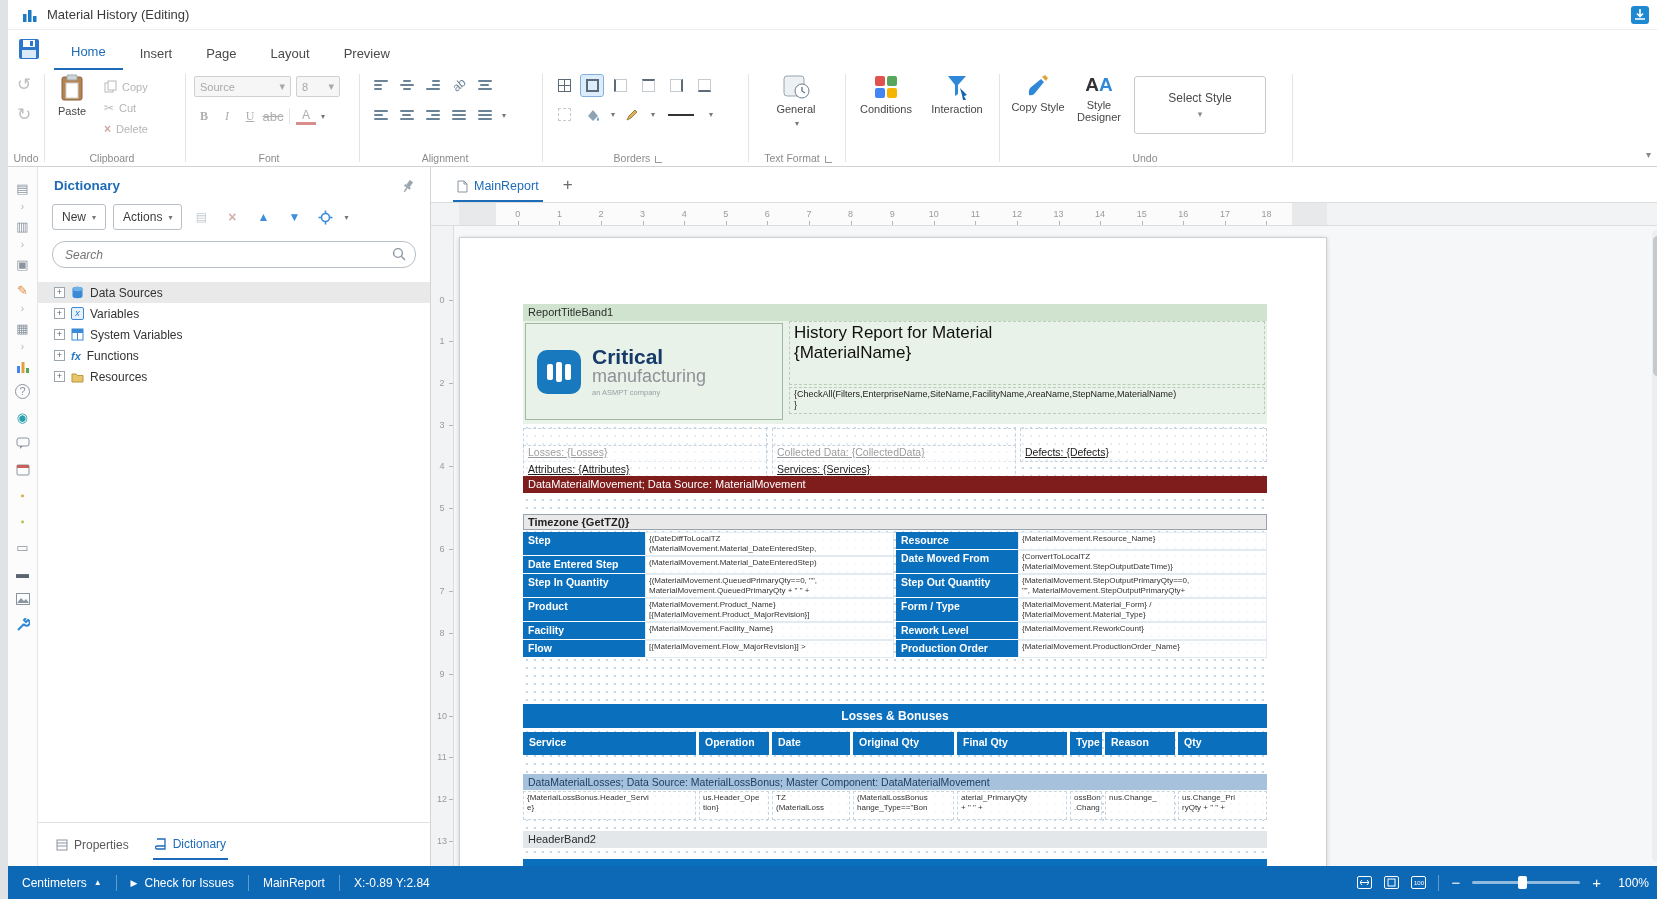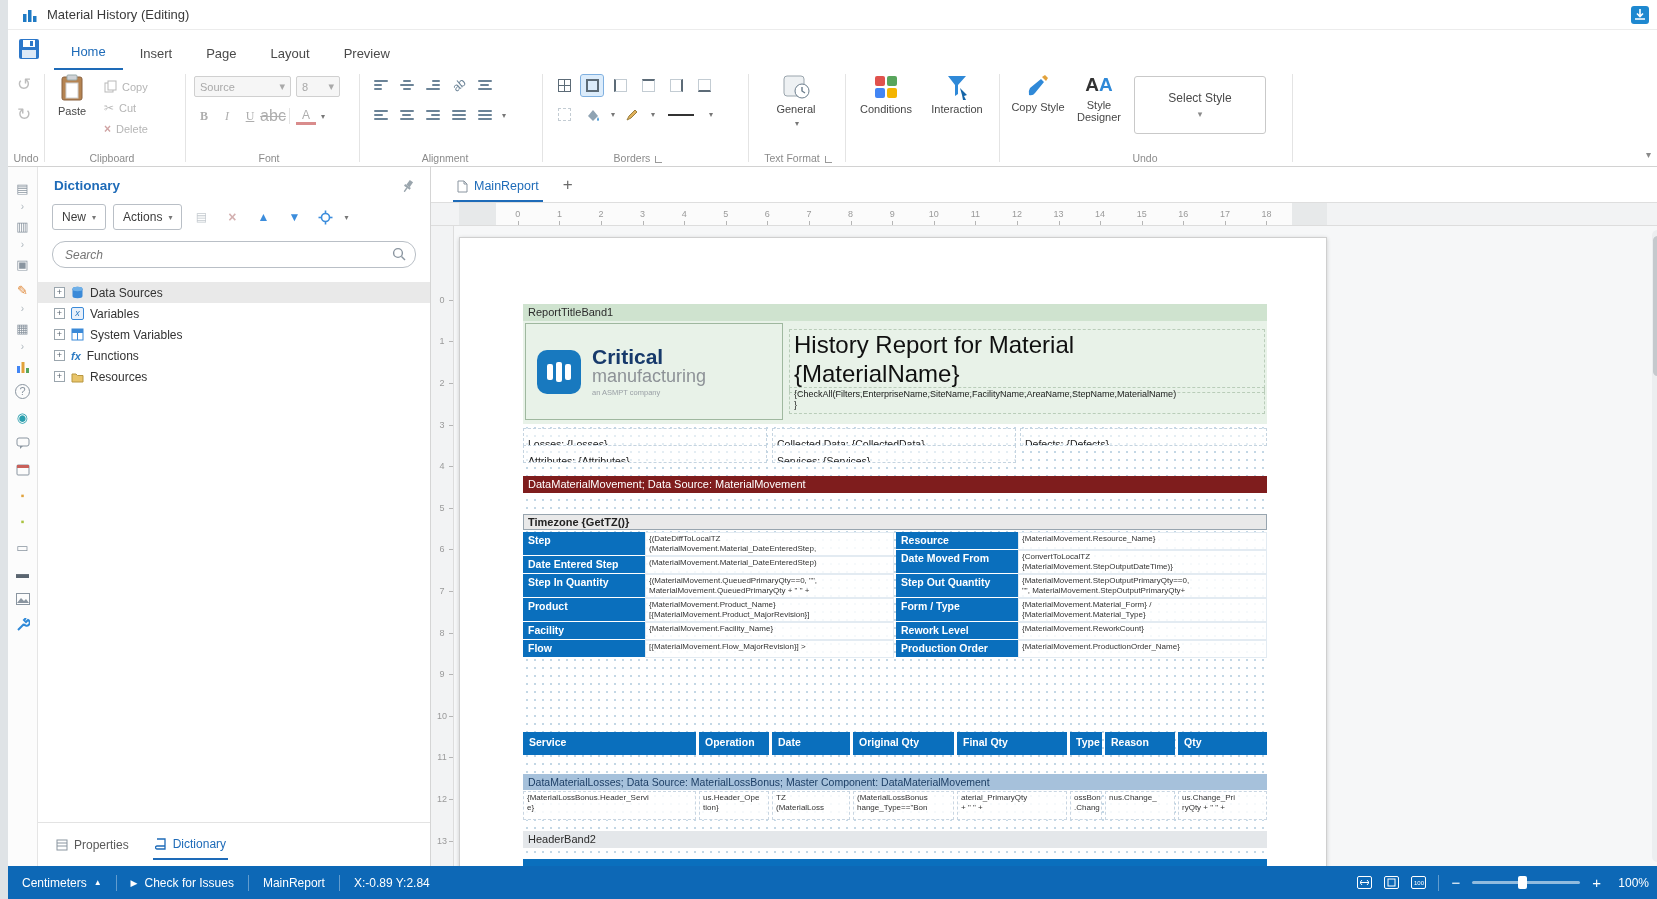--- a/index.html
+++ b/index.html
@@ -130,26 +130,26 @@
   .strip-green{background:#cfe3cf;color:#2c2c2c;}
   .strip-move{background:#7f1d1d;color:#fff;}
   .strip-gray{background:#e4e7ea;color:#2c2c2c;}
   .strip-losses{background:#a6c1db;color:#1d3f66;font-size:10.5px;}
   .titlearea{position:absolute;left:63px;top:83px;width:744px;height:103px;background:#e8f2e8;}
   .logocell{position:absolute;left:2px;top:2px;width:258px;height:97px;border:1px solid #9fb89f;
             display:flex;align-items:center;gap:10px;padding:8px 10px;background:#e8f2e8;}
   .logotxt .l1{font-size:21px;font-weight:bold;color:#173a6b;line-height:1;}
   .logotxt .l2{font-size:18px;color:#8d9297;line-height:1.05;}
   .logotxt .l3{font-size:7.5px;color:#9aa0a6;margin-top:3px;}
-  .rpt-title{position:absolute;left:266px;top:8px;width:476px;height:64px;font-size:24px;color:#101010;
+  .rpt-title{position:absolute;left:266px;top:0px;width:476px;height:64px;font-size:17px;color:#101010;
              line-height:1.2;white-space:pre-line;border:1px dashed #b9cdb9;padding:1px 4px;}
   .rpt-sub{position:absolute;left:266px;top:66px;width:476px;font-size:9px;color:#222;
            line-height:1.25;white-space:pre-line;border:1px dashed #b9cdb9;padding:1px 4px;}
   .scell{position:absolute;height:16px;font-size:10.5px;color:#1c1c1c;border:1px dashed #c5d4e0;
-         padding:8px 4px;line-height:14px;white-space:nowrap;overflow:hidden;background:rgba(255,255,255,.55);}
+         padding:16px 4px;line-height:14px;white-space:nowrap;overflow:hidden;background:rgba(255,255,255,.55);text-decoration:underline;}
   .tzbar{position:absolute;left:63px;top:276px;width:744px;height:16px;background:#e9e9e9;
          border:1px solid #98a5af;font-size:11px;font-weight:bold;color:#222;line-height:14px;padding:0 4px;}
   .mtable{position:absolute;left:63px;top:294px;width:744px;height:126px;display:flex;gap:2px;}
   .mhalf{flex:1;display:flex;flex-direction:column;}
   .mrow{flex:1;display:flex;}
   .mlabel{width:122px;background:#0a6fbd;color:#fff;font-weight:bold;font-size:10.5px;
           padding:2px 5px;border-bottom:1px solid #fff;overflow:hidden;white-space:nowrap;}
   .mval{flex:1;font-size:8px;color:#333;padding:1px 3px;background:rgba(255,255,255,.85);
         border:1px solid #e3ebf2;white-space:pre-line;overflow:hidden;line-height:1.25;}
   .lossestitle{position:absolute;left:63px;top:466px;width:744px;height:24px;background:#0a6fbd;
@@ -257,21 +257,21 @@
         </div>
         <div class="selbox" style="width:44px;">
           <span>8</span>
             <span>▾</span>
         </div>
       </div>
       <div style="position:absolute;left:186px;top:36px;display:flex;gap:3px;align-items:center;">
         <span class="fbtn" style="font-weight:bold;font-family:'Liberation Serif',serif;">B</span>
         <span class="fbtn" style="font-style:italic;font-family:'Liberation Serif',serif;">I</span>
         <span class="fbtn" style="text-decoration:underline;font-family:'Liberation Serif',serif;">U</span>
-        <span class="fbtn" style="text-decoration:line-through;font-size:16px;">abc</span>
+        <span class="fbtn" style="text-decoration:line-through;font-size:13px;">abc</span>
         <span style="width:1px;height:16px;background:#e4e4e4;margin:0 3px;"></span>
         <span class="fbtn" style="border-bottom:3px solid #d98c8c;height:17px;">A</span>
         <span class="ddv">▾</span>
       </div>
       <div class="glabel" style="left:186px;width:150px;">Font</div>
       <div class="vd" style="left:351px;"></div>
 
       <div style="position:absolute;left:362px;top:5px;display:flex;gap:4px;">
         <span class="ai t">
             <b></b>
@@ -730,20 +730,21 @@
               </div>
 
               <div class="mrow">
                 <div class="mlabel">Production Order</div>
                 <div class="mval">{MaterialMovement.ProductionOrder_Name}</div>
               </div>
             </div>
         </div>
 
 
+        <div class="lossestitle">Losses &amp; Bonuses</div>
 
         <div class="lcols">
 
         <div>Service</div>
             <div>Operation</div>
             <div>Date</div>
             <div>Original Qty</div>
             <div>Final Qty</div>
             <div>Type</div>
             <div>Reason</div>

